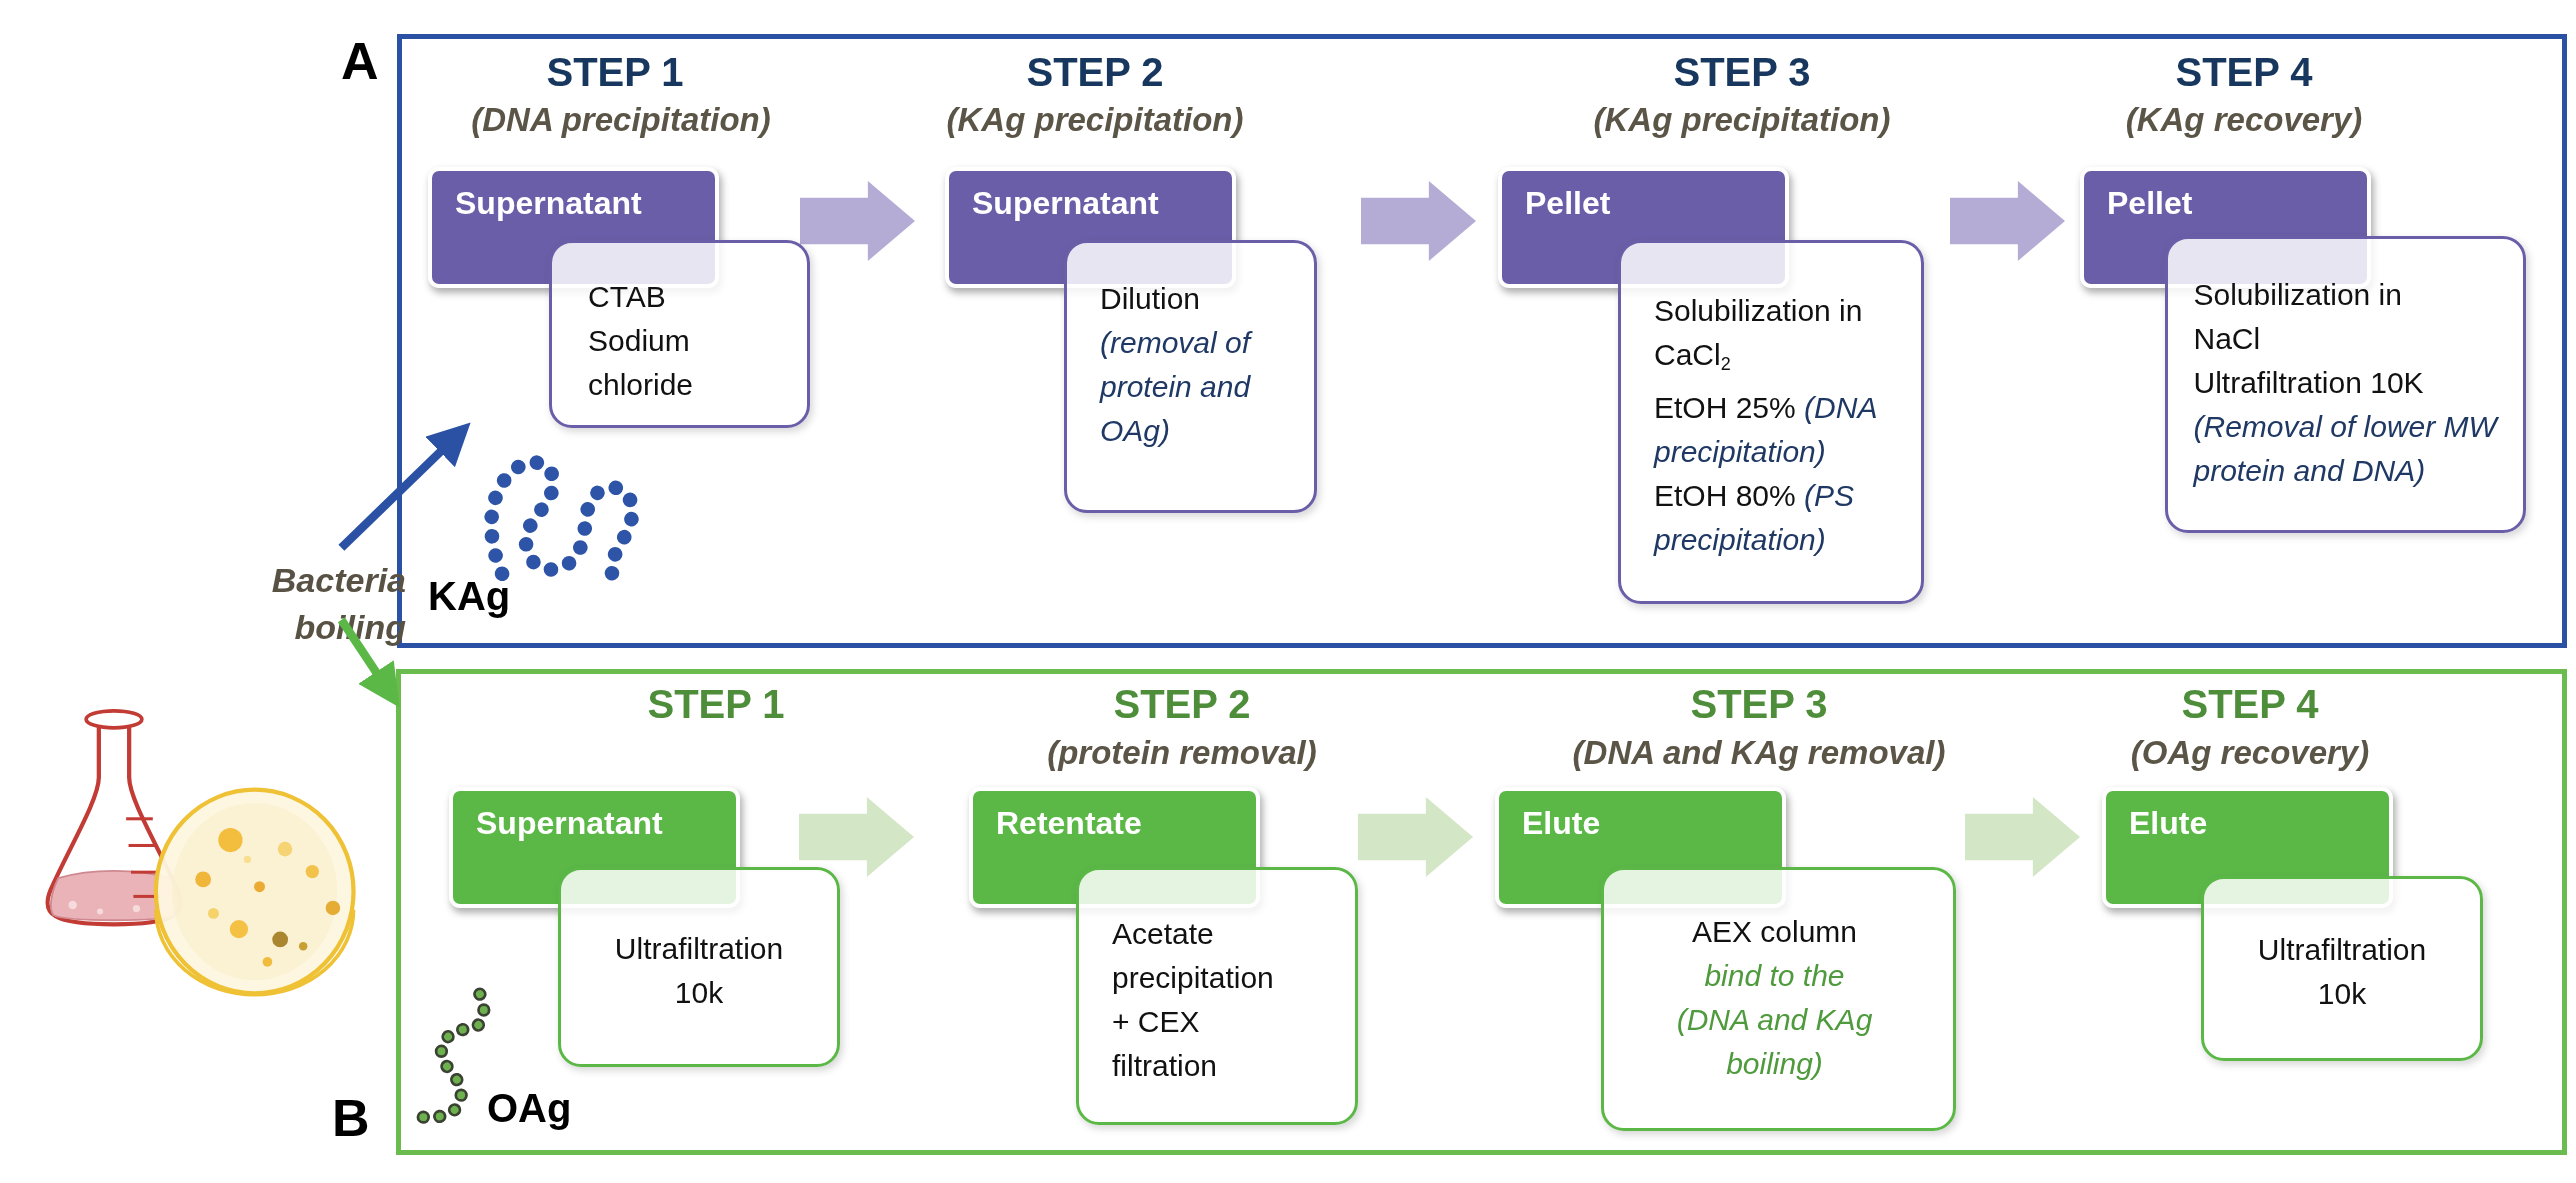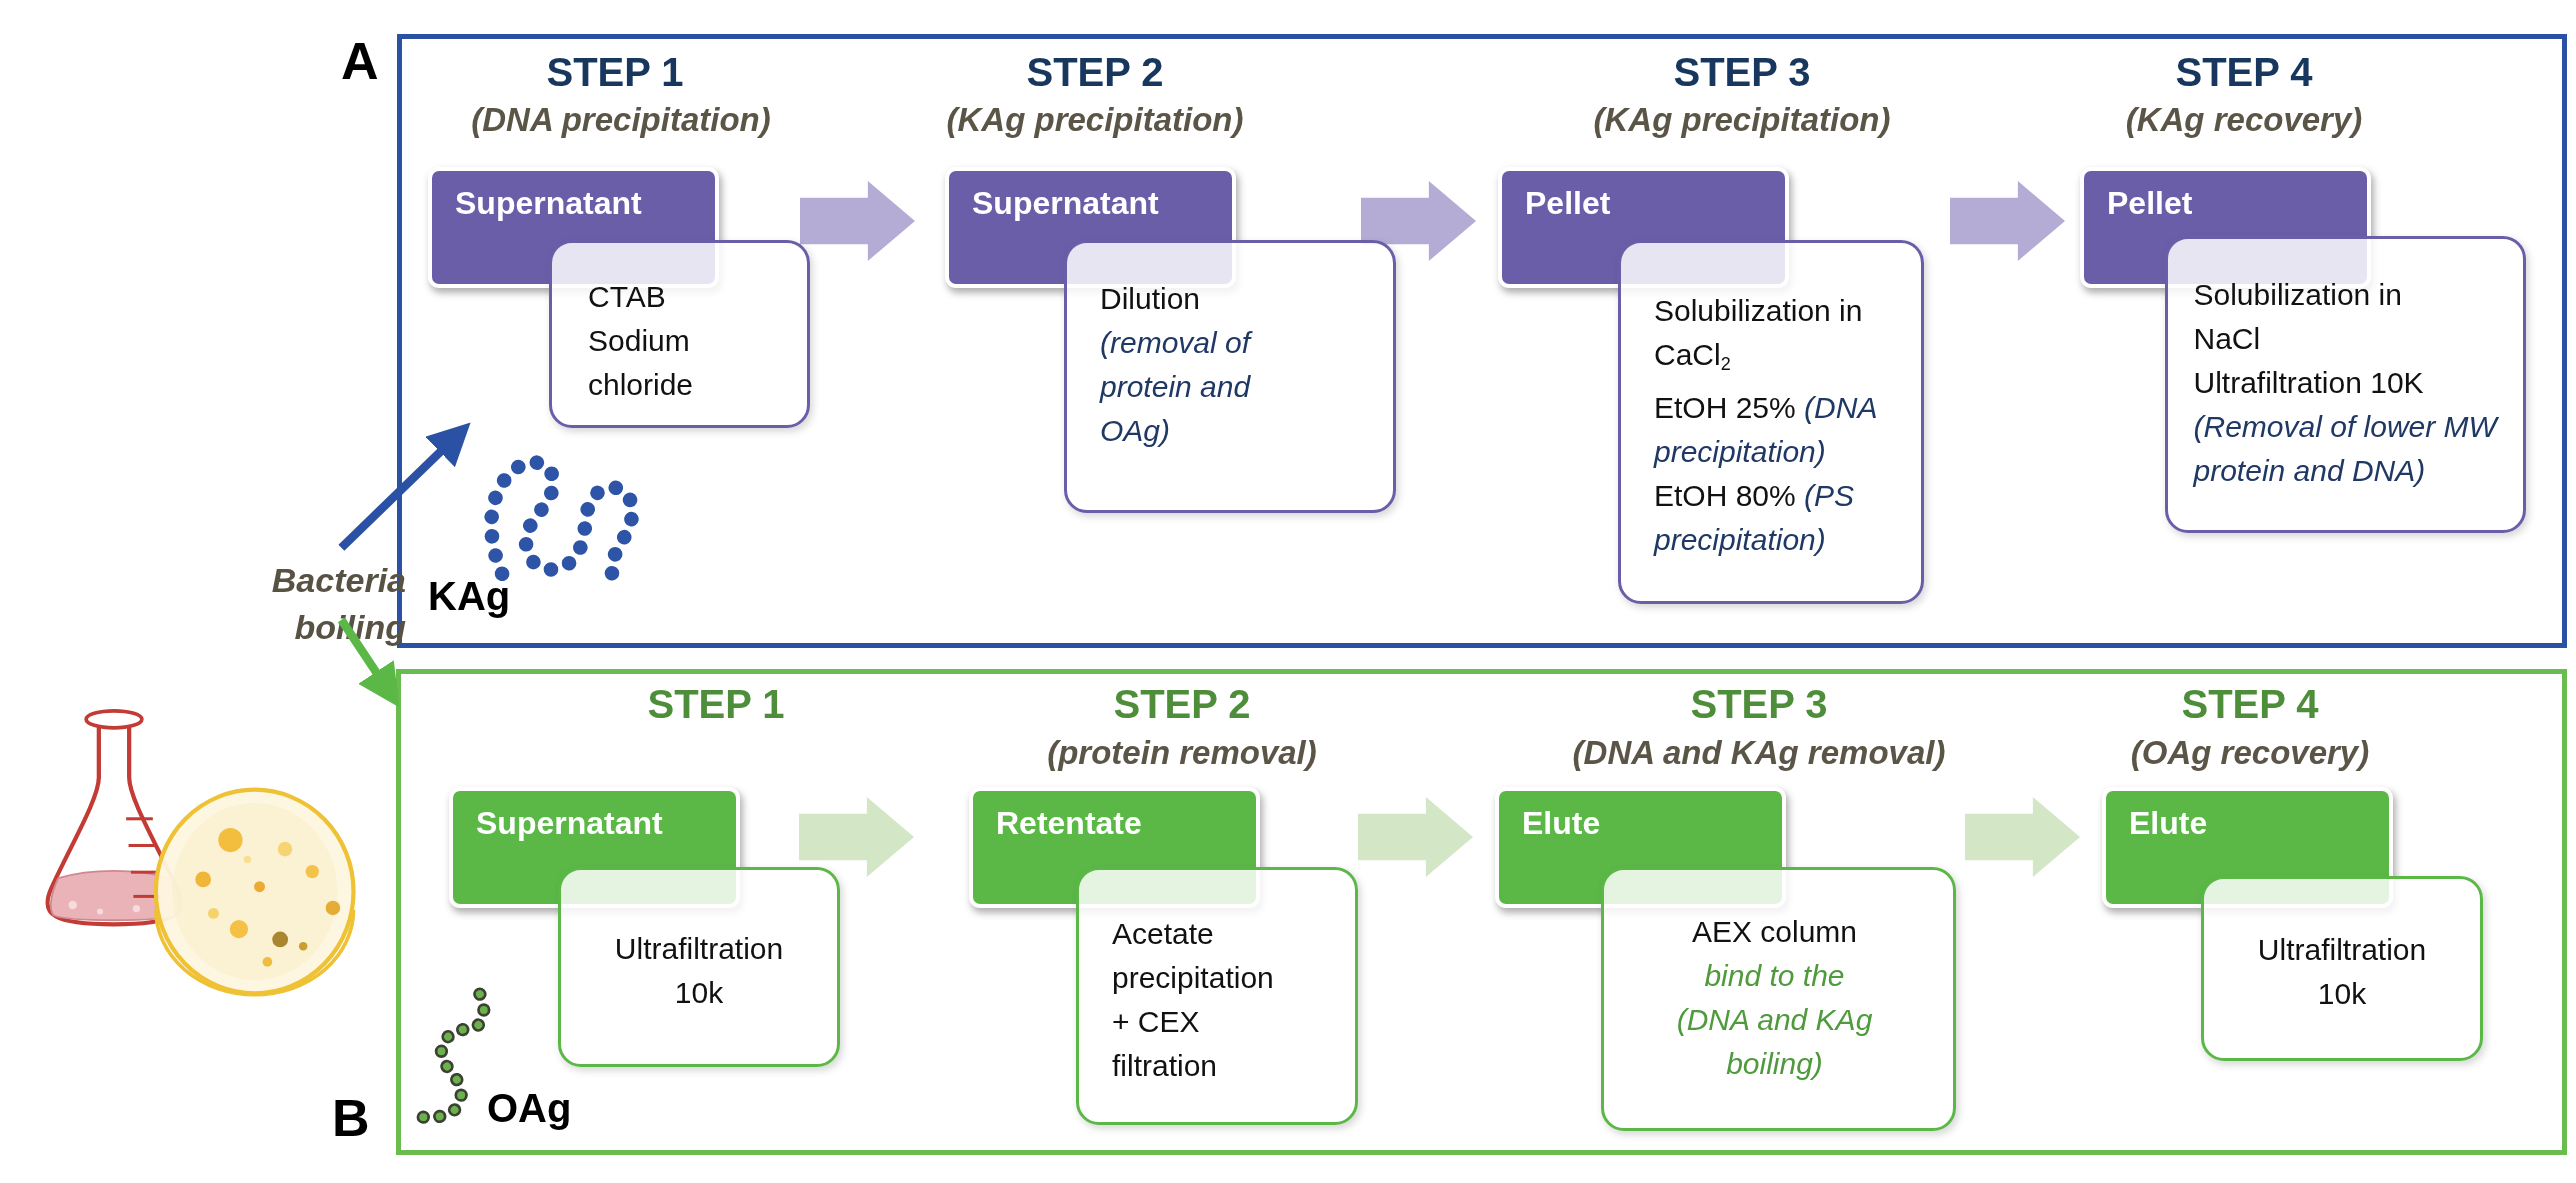--- a/index.html
+++ b/index.html
@@ -119,21 +119,21 @@
         <div class="ln"><span>Sodium</span></div>
         <div class="ln"><span>chloride</span></div>
       </div>
     </div>
     <div class="block-arrow" style="left: 800px; top: 181px; background: rgb(181, 172, 214);"></div>
     <div class="step-title" style="left: 1095px; top: 52px; color: rgb(23, 55, 94);">STEP 2</div>
     <div class="step-sub" style="left: 1095px; top: 103px; color: rgb(91, 85, 71);">(KAg precipitation)</div>
     <div class="tagbox" style="left: 945px; top: 167px; background: rgb(106, 94, 168);">
       <div class="lbl">Supernatant</div>
     </div>
-    <div class="callout" style="left: 1064px; top: 240px; width: 332px; height: 273px; border: 3.6px solid rgb(106, 94, 168);">
+    <div class="callout" style="left: 1064px; top: 240px; width: 253px; height: 273px; border: 3.6px solid rgb(106, 94, 168);">
       <div class="txt" style="margin-top: 34px; padding-left: 33px; padding-right: 9px;">
         <div class="ln"><span>Dilution</span></div>
         <div class="ln"><span class="accent" style="color: rgb(31, 56, 100);">(removal of</span></div>
         <div class="ln"><span class="accent" style="color: rgb(31, 56, 100);">protein and</span></div>
         <div class="ln"><span class="accent" style="color: rgb(31, 56, 100);">OAg)</span></div>
       </div>
     </div>
     <div class="block-arrow" style="left: 1361px; top: 181px; background: rgb(181, 172, 214);"></div>
     <div class="step-title" style="left: 1742px; top: 52px; color: rgb(23, 55, 94);">STEP 3</div>
     <div class="step-sub" style="left: 1742px; top: 103px; color: rgb(91, 85, 71);">(KAg precipitation)</div>

